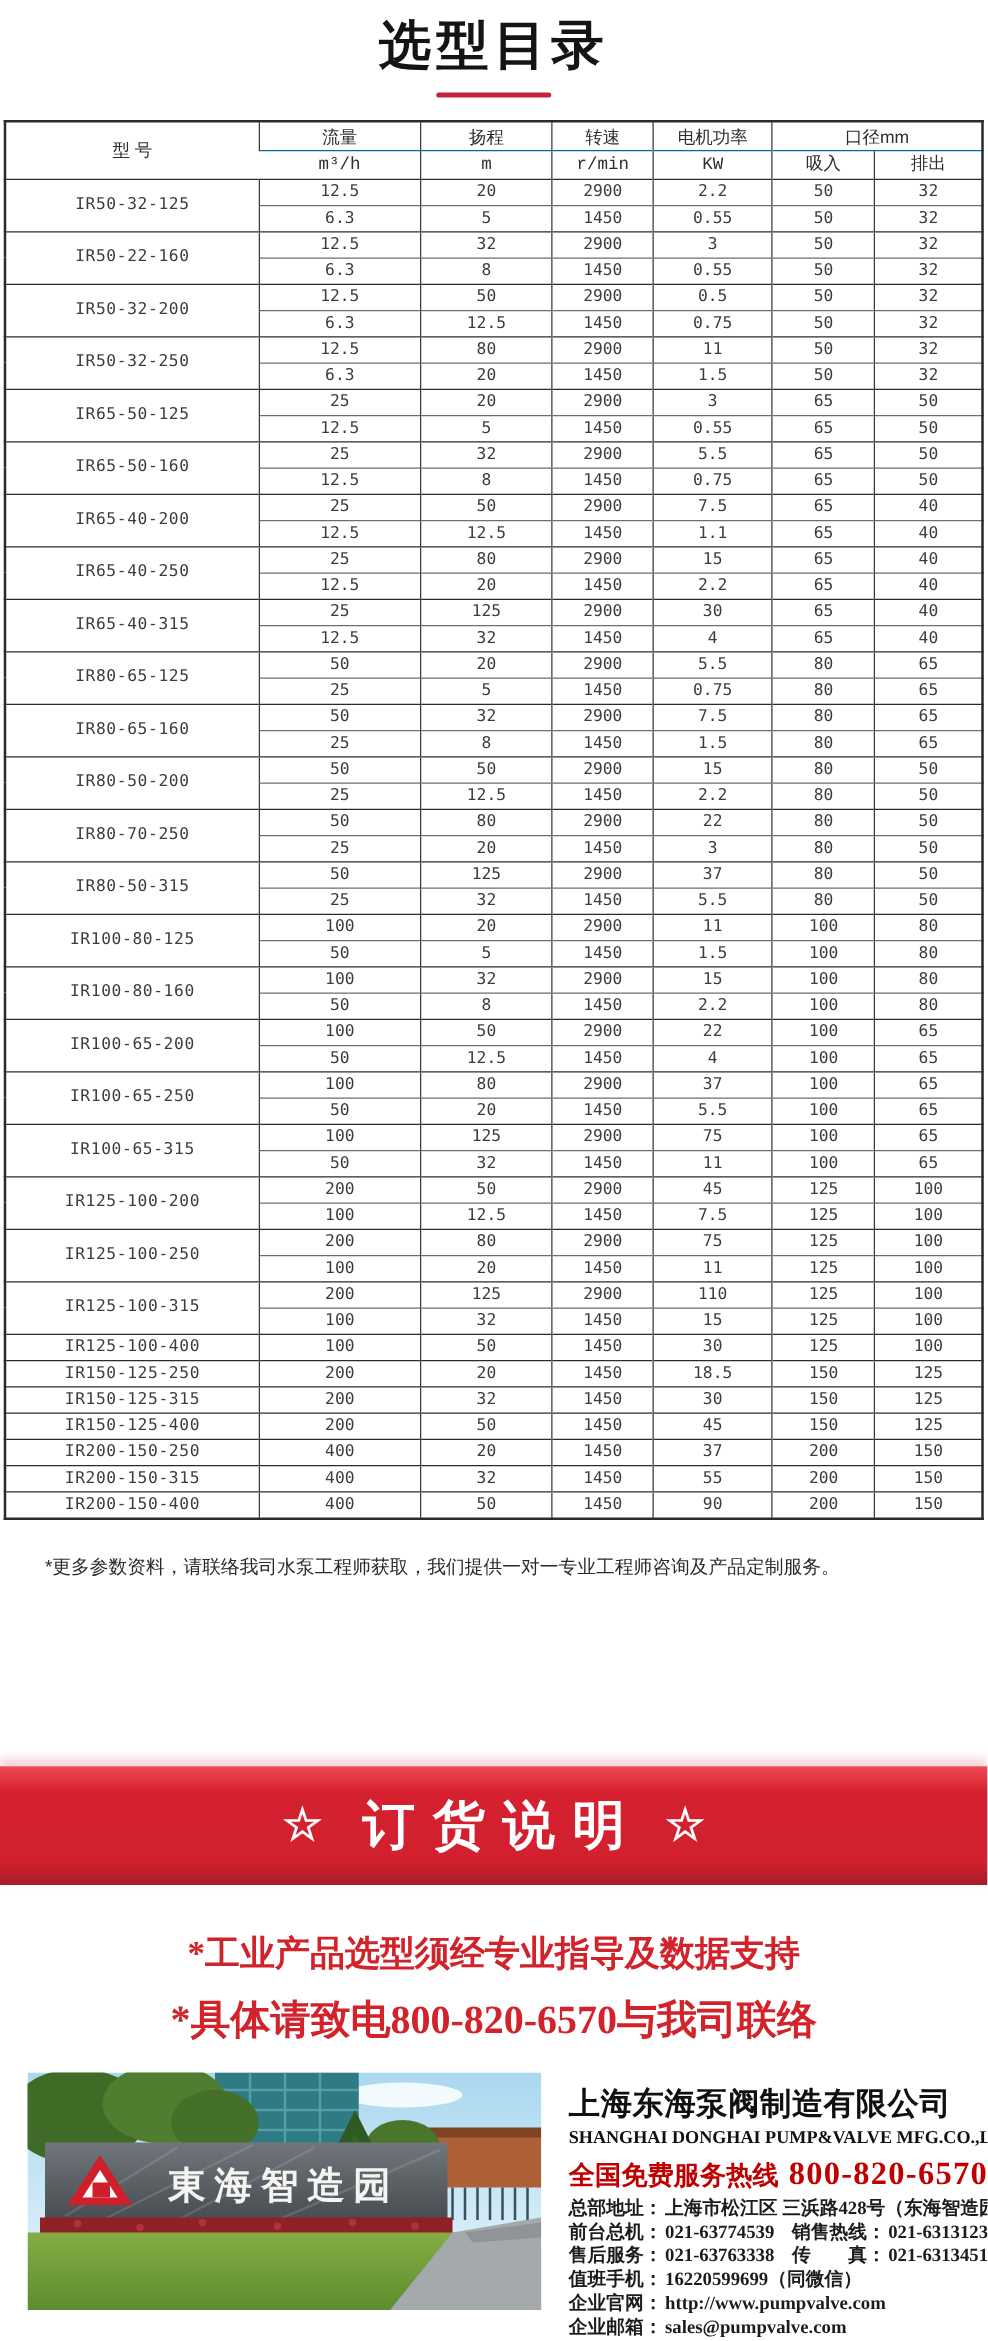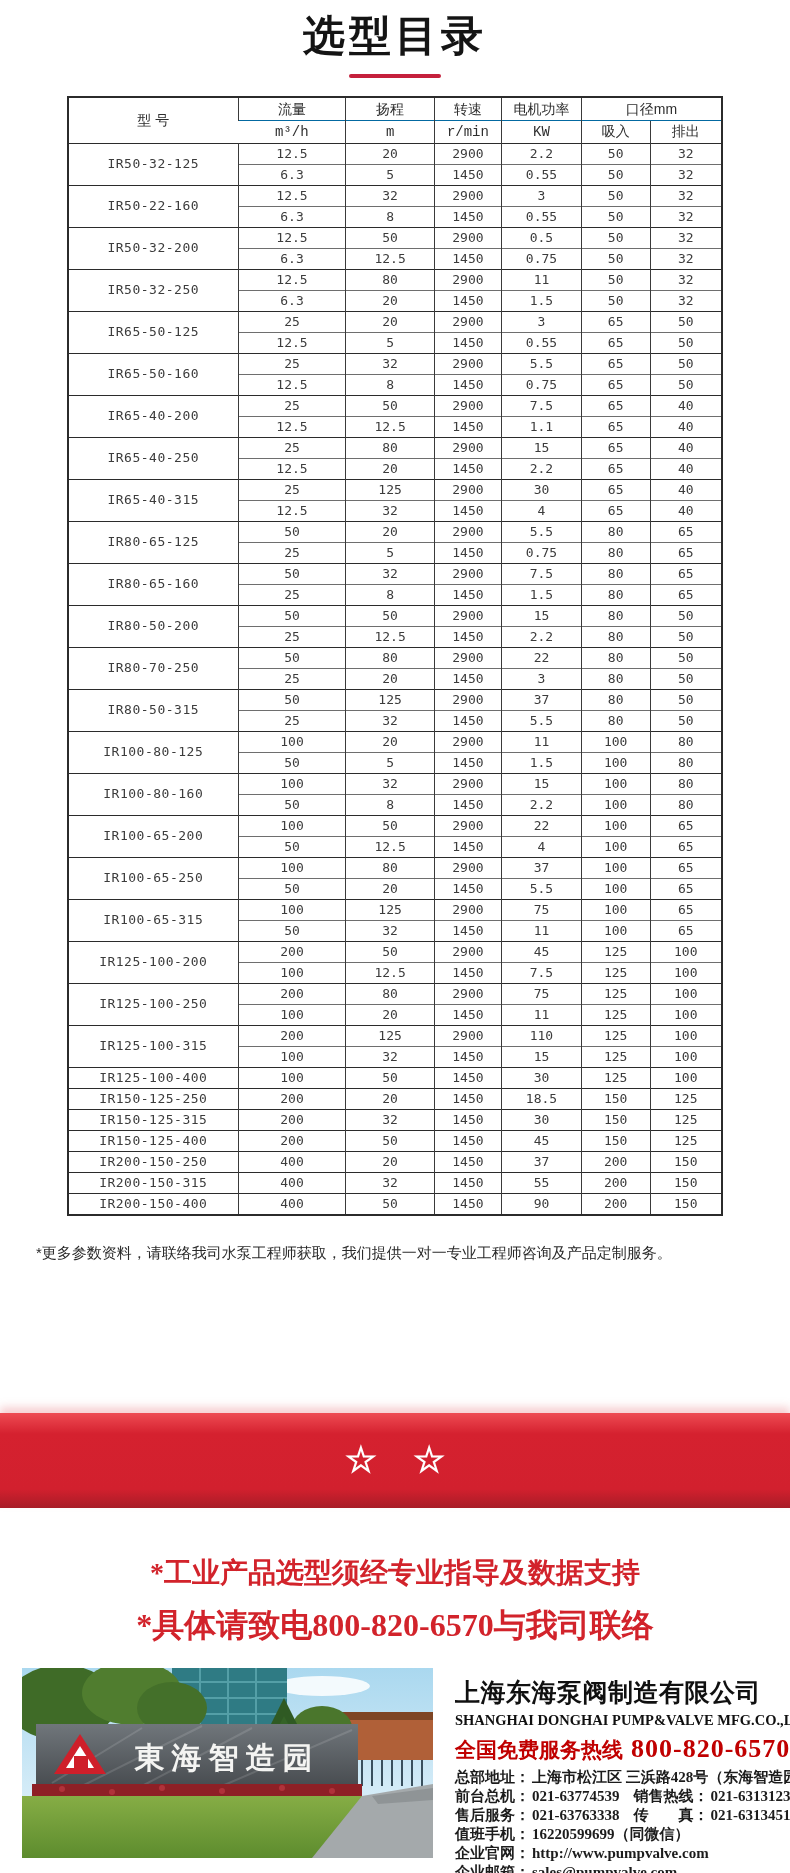--- a/index.html
+++ b/index.html
@@ -18,21 +18,21 @@
     letter-spacing:4px;
     color:#141414;
   }
   .title-underline {
     width:92px; height:4px;
     margin:10px auto 18px;
     border-radius:2px;
   }
   
   table.spec {
-    width:656px;
+    width:784px;
     margin:0 auto;
     border-collapse:collapse;
     border:2px solid #2b2b2b;
     table-layout:fixed;
   }
   table.spec th, table.spec td {
     border-left:1px solid #3a3a3a;
     text-align:center;
     vertical-align:middle;
     font-weight:normal;
@@ -94,21 +94,21 @@
     letter-spacing:14px;
     text-indent:14px;
     font-family:"Liberation Sans", sans-serif;
   }
   
   .order-note {
     text-align:center;
     font-family:"Liberation Serif", serif;
     font-weight:900;
   }
-  .order-note.first { margin-top:46px; font-size:28px; }
+  .order-note.first { margin-top:36px; font-size:28px; }
   .order-note.second { margin-top:12px; font-size:32px; }
   
   .footer {
     margin-top:20px;
     display:flex;
     padding-left:22px;
     padding-bottom:80px;
   }
   .photo-wrap {
     width:411px; height:151px;
@@ -684,20 +684,21 @@
         <td>200</td>
         <td>150</td>
       </tr>
     </tbody>
   </table>
 
 <p class="table-note">*更多参数资料，请联络我司水泵工程师获取，我们提供一对一专业工程师咨询及产品定制服务。</p>
 
 <div class="order-banner">
   <span class="star">☆</span>
+  <span class="banner-title">订货说明</span>
   <span class="star">☆</span>
 </div>
 
 <p class="order-note first" style="color: rgb(210, 35, 43);">*工业产品选型须经专业指导及数据支持</p>
 <p class="order-note second" style="color: rgb(210, 35, 43);">*具体请致电800-820-6570与我司联络</p>
 
 <div class="footer">
   <div class="photo-wrap">
     <svg viewBox="0 0 411 190" width="411" height="190" xmlns="http://www.w3.org/2000/svg">
       <defs>

